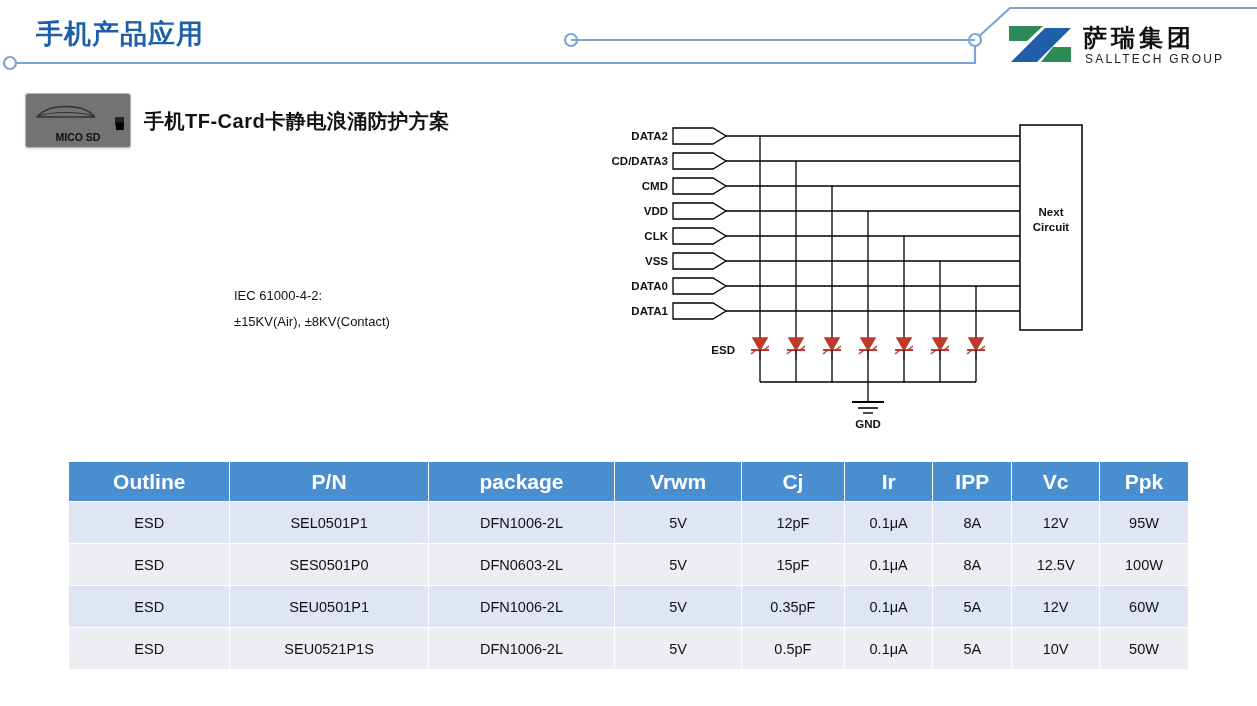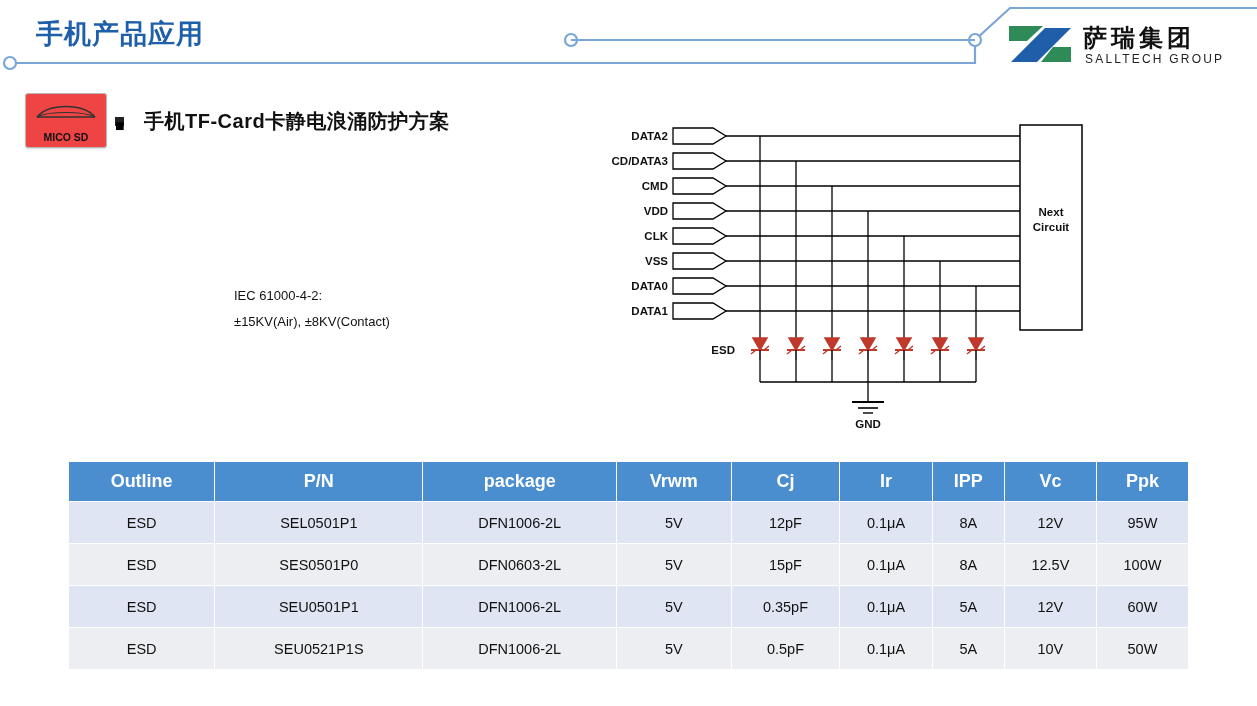--- a/index.html
+++ b/index.html
@@ -72,22 +72,23 @@
 
   
   #sd-icon {
     position: absolute;
     left: 25px;
     top: 93px;
     width: 80px;
     height: 53px;
     border: 1px solid #b7b7b7;
     border-radius: 3px;
-    background: #ef4444;
+    background: #737373;
     box-shadow: 0 1px 2px rgba(0,0,0,0.15);
+    padding-left: 24px;
   }
   #sd-icon .sd-pic {
     position: absolute;
     left: 9px; top: 5px;
     width: 62px; height: 23px;
   }
   #sd-icon .sd-label {
     position: absolute;
     left: 0; right: 0;
     bottom: 4px;
@@ -141,21 +142,21 @@
     position: absolute;
     left: 68px;
     top: 461px;
     width: 1121px;
     border-collapse: collapse;
     font-size: 14.5px;
   }
   #spec-table th {
     background: #4a8ed0;
     color: #ffffff;
-    font-size: 18px;
+    font-size: 21px;
     font-weight: bold;
     height: 37px;
     border: 1px solid #ffffff;
     text-align: center;
   }
   #spec-table td {
     height: 39px;
     border: 1px solid #ffffff;
     text-align: center;
     color: #111;

